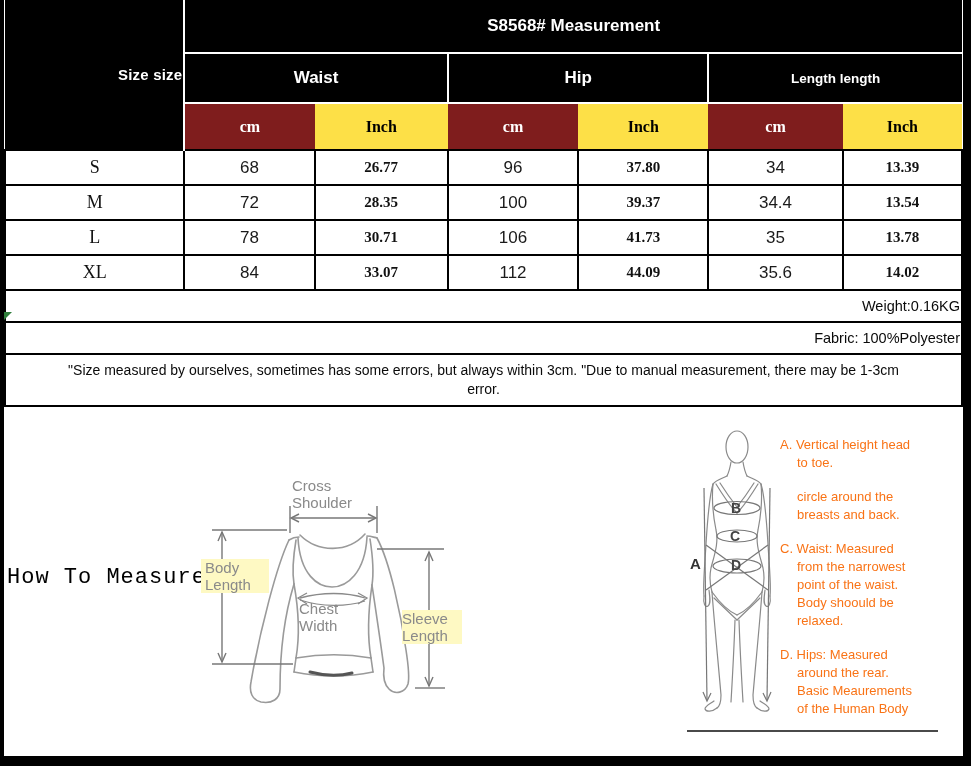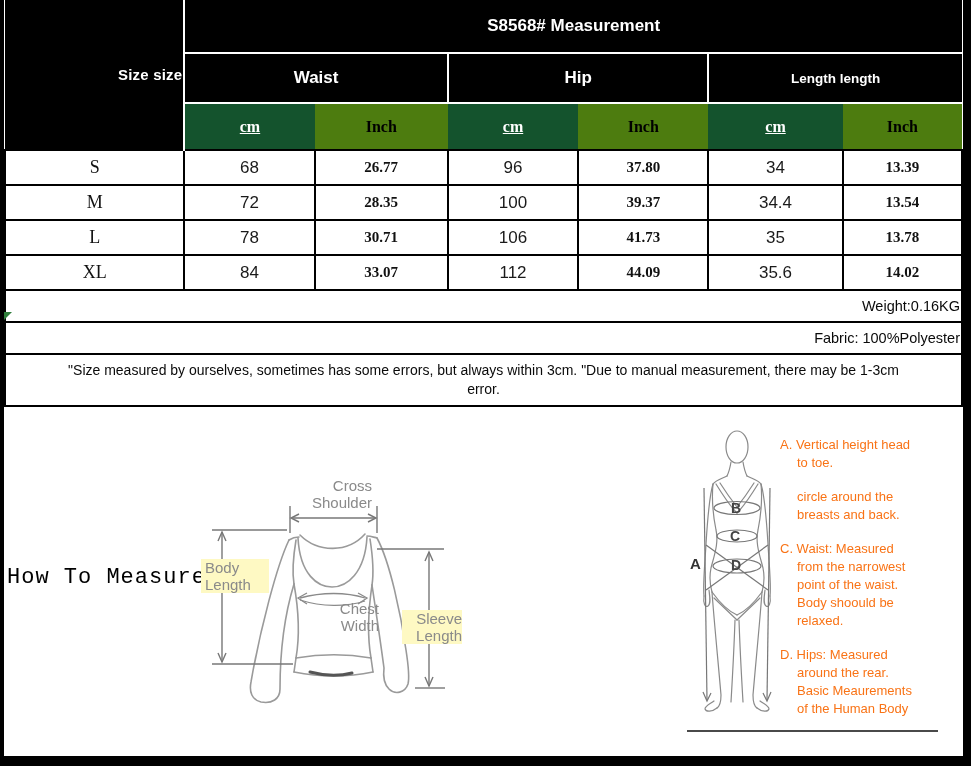--- a/index.html
+++ b/index.html
@@ -9,39 +9,39 @@
 
   table.size-table{width:100%;border-collapse:collapse;table-layout:fixed;}
   td{text-align:center;vertical-align:middle;overflow:hidden;}
 
   .hd{background:#000;color:#fff;margin-top:42px;}
   td.size-hd{border-right:2px solid #fff;font-size:15px;font-weight:600;letter-spacing:.2px;text-align:right;}
   td.title{height:50px;border-bottom:2px solid #fff;font-size:17px;font-weight:700;}
   td.grp{height:46px;border-bottom:2px solid #fff;border-left:2px solid #fff;font-size:17px;font-weight:600;}
   td.grp.first{border-left:none;}
   td.grp.small{font-size:13.5px;}
-  td.cm-hd{height:43px;background:#14532d;color:#fff;font-family:"Liberation Serif",serif;font-weight:700;font-size:16px;text-decoration:underline;}
-  td.in-hd{height:43px;background:#4d7c0f;color:#000;font-family:"Liberation Serif",serif;font-weight:700;font-size:16px;margin-top:12px;}
+  td.cm-hd{height:43px;background:#7f1d1d;color:#fff;font-family:"Liberation Serif",serif;font-weight:700;font-size:16px;}
+  td.in-hd{height:43px;background:#fde047;color:#000;font-family:"Liberation Serif",serif;font-weight:700;font-size:16px;margin-top:12px;}
 
   tr.data td{height:31px;border:2px solid #000;background:#fff;}
   td.sz{font-family:"Liberation Serif",serif;font-size:18px;color:#111;}
   td.cmv{font-size:17px;color:#1a1a1a;text-align:center;}
   td.inv{background:#ffff00;font-family:"Liberation Serif",serif;font-weight:700;font-size:15px;color:#111;margin-left:40px;}
 
   td.info{height:28px;border:2px solid #000;font-size:14.5px;color:#0a0a0a;text-align:right;}
   td.note{height:46px;border:2px solid #000;font-size:14px;color:#0a0a0a;line-height:19px;padding:2px 6px;}
 
   .green-tri{position:absolute;left:4px;top:312px;width:0;height:0;
     border-top:8px solid #2e7d3a;border-right:8px solid transparent;}
 
   .diagram{position:absolute;left:0;top:0;width:971px;height:766px;pointer-events:none;}
   .howto{position:absolute;left:7px;top:565px;font-family:"Liberation Mono",monospace;
     font-size:22px;color:#000;letter-spacing:1px;white-space:nowrap;}
 
-  .glabel{position:absolute;color:#8a8a8a;font-size:15px;line-height:17px;text-align:right;}
+  .glabel{position:absolute;color:#8a8a8a;font-size:15px;line-height:17px;text-align:left;}
   .glabel.wbg{background:#fef9c3;margin-top:16px;}
   .lbl-cross{left:292px;top:477px;width:80px;}
   .lbl-bodylen{left:201px;top:543px;width:64px;text-align:left;padding-left:4px;}
   .lbl-chest{left:299px;top:600px;width:80px;}
   .lbl-sleeve{left:402px;top:594px;width:60px;}
 
   .flabel{position:absolute;color:#444;font-weight:600;font-size:14px;}
   .flabel.big{color:#333;font-weight:700;font-size:15px;}
 
   .annotations{position:absolute;left:780px;top:436px;width:190px;color:#f97316;

